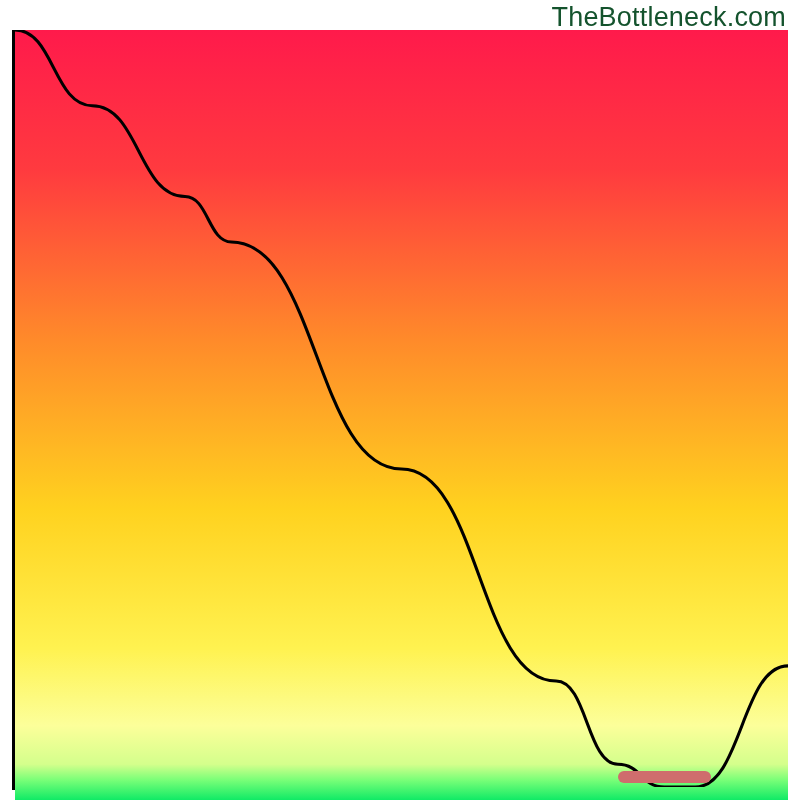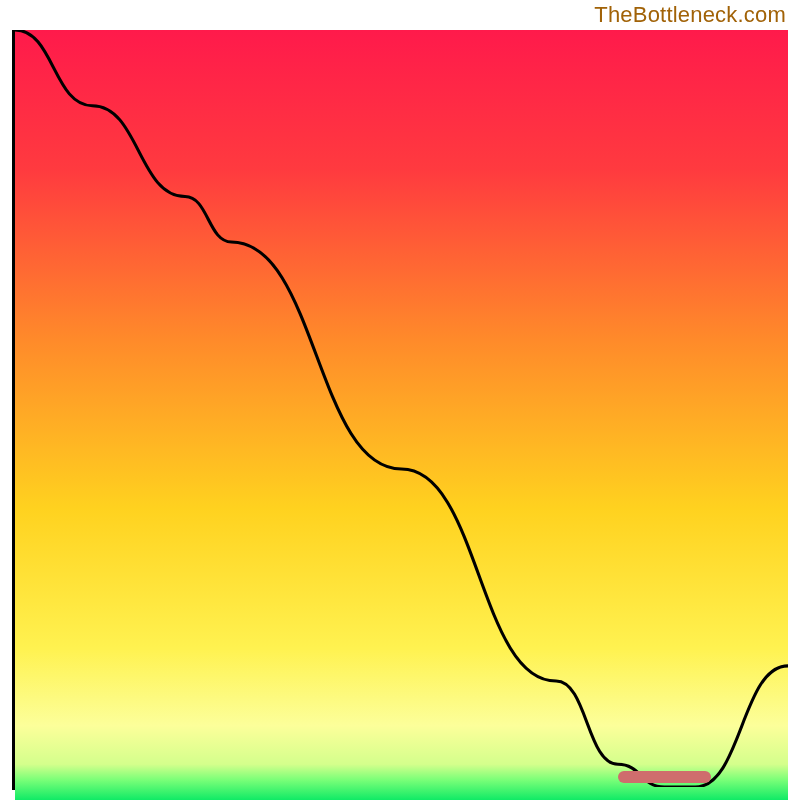--- a/index.html
+++ b/index.html
@@ -13,23 +13,23 @@
   }
   .root {
     position: relative;
     width: 800px;
     height: 800px;
   }
   .attribution {
     position: absolute;
     top: 2px;
     right: 14px;
-    font-size: 22px;
+    font-size: 27px;
     font-weight: 500;
-    color: #a16207;
+    color: #14532d;
     letter-spacing: 0.2px;
   }
   .plot {
     position: absolute;
     left: 12px;
     top: 30px;
     width: 776px;
     height: 760px;
     border: 3px solid #000;
     border-right: none;

